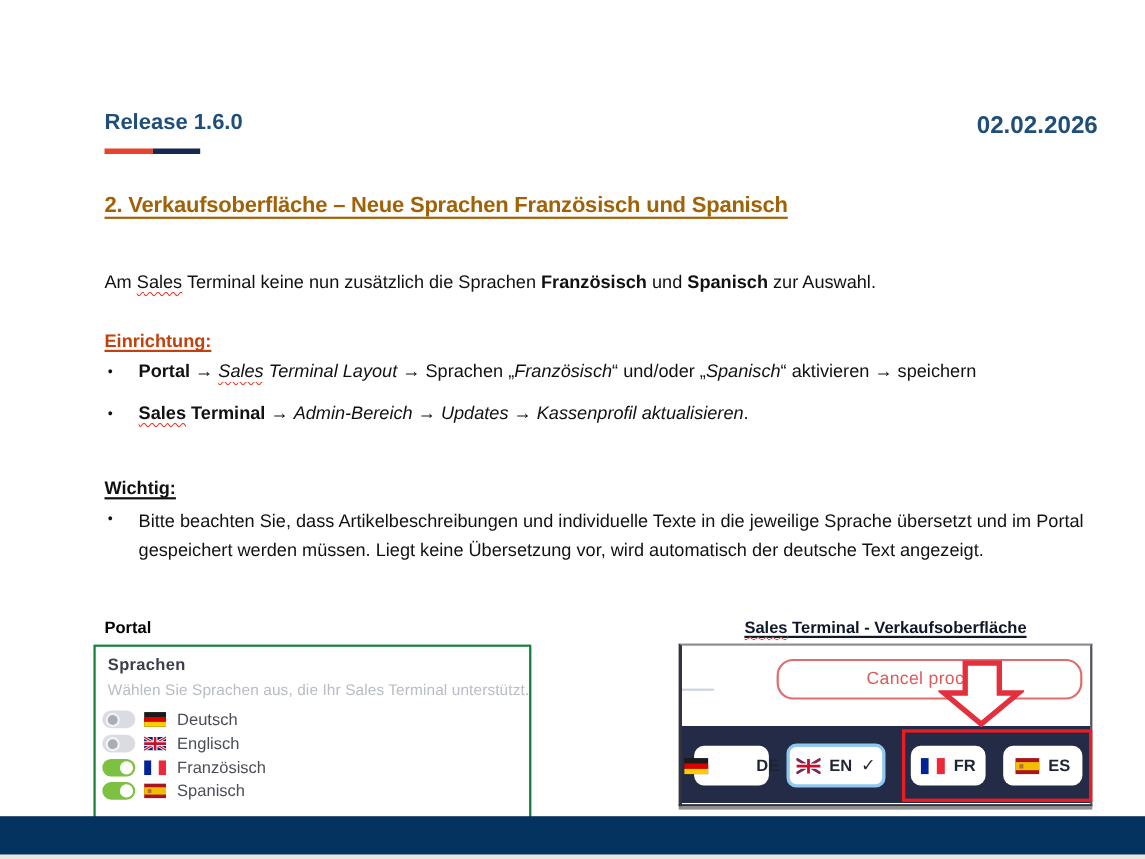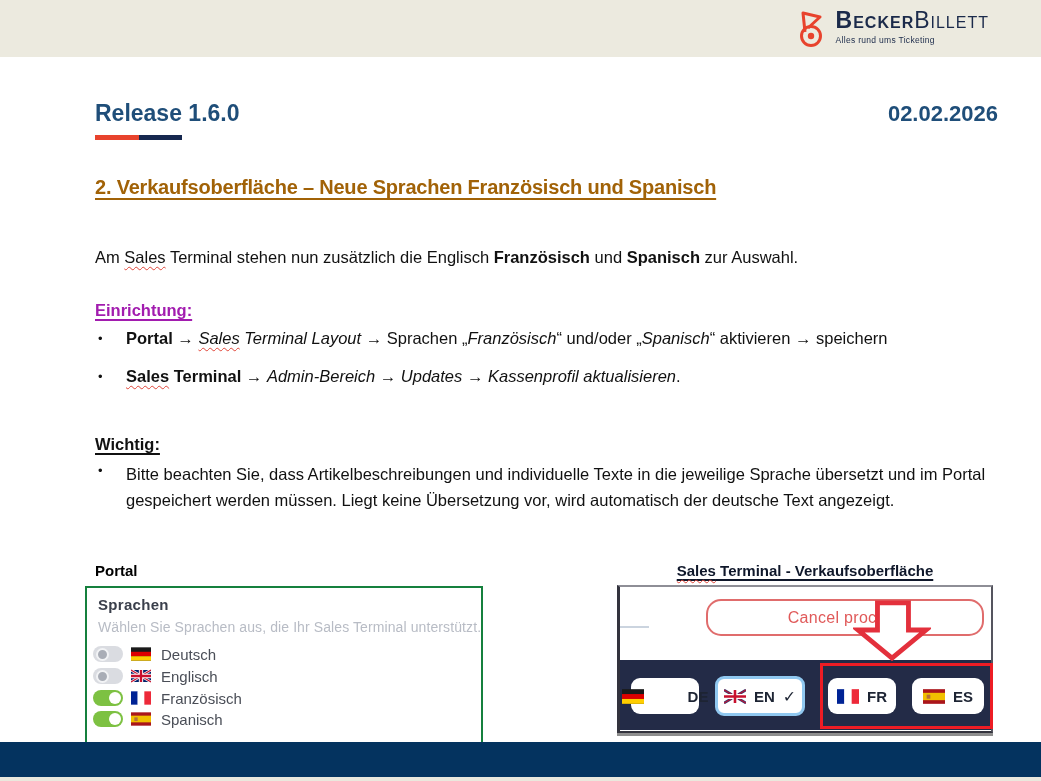--- a/index.html
+++ b/index.html
@@ -10,31 +10,31 @@
   .header-band { position:absolute; left:0; top:0; width:1041px; height:57px; background:#ECEADF; }
   .logo { position:absolute; right:52px; top:7px; display:flex; align-items:flex-start; }
   .logo-icon { width:34px; height:42px; margin-right:6px; }
   .logo-textcol { display:flex; flex-direction:column; }
   .logo-brand { font-size:23px; color:#1B2A4A; letter-spacing:1px; line-height:26px; font-variant:small-caps; }
   .logo-brand .b1 { font-weight:bold; }
   .logo-brand .b2 { font-weight:300; }
   .logo-tagline { font-size:8.5px; color:#1B2A4A; margin-top:2px; letter-spacing:0.3px; }
 
   
-  .release-title { position:absolute; left:95px; top:100px; font-size:23px; font-weight:bold; color:#1F4E79; }
+  .release-title { position:absolute; left:95px; top:100px; font-size:20px; font-weight:bold; color:#1F4E79; }
   .release-date  { position:absolute; right:43px; top:101px; font-size:22px; font-weight:bold; color:#1F4E79; }
   .bar-red  { position:absolute; left:95px;  top:135px; width:44px; height:5px; background:#E8432D; }
   .bar-navy { position:absolute; left:139px; top:135px; width:43px; height:5px; background:#16284F; }
 
   
   .section-heading { position:absolute; left:95px; top:176px; font-size:20px; font-weight:bold; color:#a16207;
       text-decoration:underline; text-decoration-thickness:2px; text-underline-offset:4px; letter-spacing:-0.2px; }
   .intro { position:absolute; left:95px; top:248px; font-size:16.5px; color:#111; }
   .sub-label { font-weight:bold; text-decoration:underline; text-decoration-thickness:1.5px; text-underline-offset:3px; }
-  .einrichtung-label { position:absolute; left:95px; top:301px; font-size:16.5px; color:#a21caf; }
+  .einrichtung-label { position:absolute; left:95px; top:301px; font-size:16.5px; color:#c2410c; }
   .wichtig-label     { position:absolute; left:95px; top:435px; font-size:16.5px; color:#111; }
   .bullet-row { position:absolute; left:98px; font-size:16.5px; color:#111; }
   .bullet-char { display:inline-block; width:28px; font-size:13px; vertical-align:1px; }
   .b1 { top:329px; } .b2 { top:367px; }
   .wbullet-char { position:absolute; left:98px; top:463px; font-size:13px; color:#111; }
   .wbullet-text { position:absolute; left:126px; top:461px; width:872px; font-size:16.5px; line-height:26px; color:#111; }
   .sq  { text-decoration-line:underline; text-decoration-style:wavy; text-decoration-color:#E04438;
          text-decoration-thickness:1px; text-underline-offset:3px; }
   i.seg { font-style:italic; } b.seg { font-weight:bold; }
 
@@ -84,42 +84,29 @@
 
   
   .footer-bar   { position:absolute; left:0; top:742px; width:1041px; height:35px; background:#04335F; }
   .footer-strip { position:absolute; left:0; top:777px; width:1041px; height:4px; background:#EAE8DD; }
 </style>
 </head>
 <body>
 
 <div id="canvas">
 
-  <div class="header-band">
-    <div class="logo">
-      <svg class="logo-icon" viewBox="0 0 34 42">
-        <path d="M9,25 L7,6 L24,10 L12,21" fill="none" stroke="#E8432D" stroke-width="3" stroke-linejoin="round"></path>
-        <circle cx="15" cy="29" r="9.5" fill="none" stroke="#E8432D" stroke-width="3"></circle>
-        <circle cx="15" cy="29" r="3.2" fill="#E8432D"></circle>
-      </svg>
-      <div class="logo-textcol">
-        <div class="logo-brand"><span class="b1">Becker</span><span class="b2">Billett</span></div>
-        <div class="logo-tagline">Alles rund ums Ticketing</div>
-      </div>
-    </div>
-  </div>
 
   <div class="release-title">Release 1.6.0</div>
   <div class="release-date">02.02.2026</div>
   <div class="bar-red"></div>
   <div class="bar-navy"></div>
 
   <div class="section-heading">2. Verkaufsoberfläche – Neue Sprachen Französisch und Spanisch</div>
 
-  <div class="intro"><span>Am </span><span class="sq">Sales</span><span> Terminal stehen nun zusätzlich die Englisch </span><b class="seg">Französisch</b><span> und </span><b class="seg">Spanisch</b><span> zur Auswahl.</span></div>
+  <div class="intro"><span>Am </span><span class="sq">Sales</span><span> Terminal keine nun zusätzlich die Sprachen </span><b class="seg">Französisch</b><span> und </span><b class="seg">Spanisch</b><span> zur Auswahl.</span></div>
 
   <div class="einrichtung-label"><span class="sub-label">Einrichtung:</span></div>
 
   <div class="bullet-row b2"><span class="bullet-char">•</span><b class="seg sq">Sales</b><b class="seg"> Terminal</b><span> → </span><i class="seg">Admin-Bereich</i><span> → </span><i class="seg">Updates</i><span> → </span><i class="seg">Kassenprofil aktualisieren</i><span>.</span></div>
 
   <div class="bullet-row b1"><span class="bullet-char">•</span><b class="seg">Portal</b><span> → </span><i class="seg sq">Sales</i><i class="seg"> Terminal Layout</i><span> → </span><span>Sprachen „</span><i class="seg">Französisch</i><span>“ und/oder „</span><i class="seg">Spanisch</i><span>“ aktivieren → speichern</span></div>
 
   <div class="wichtig-label"><span class="sub-label">Wichtig:</span></div>
   <span class="wbullet-char">•</span>
   <div class="wbullet-text">Bitte beachten Sie, dass Artikelbeschreibungen und individuelle Texte in die jeweilige Sprache übersetzt und im Portal gespeichert werden müssen. Liegt keine Übersetzung vor, wird automatisch der deutsche Text angezeigt.</div>

